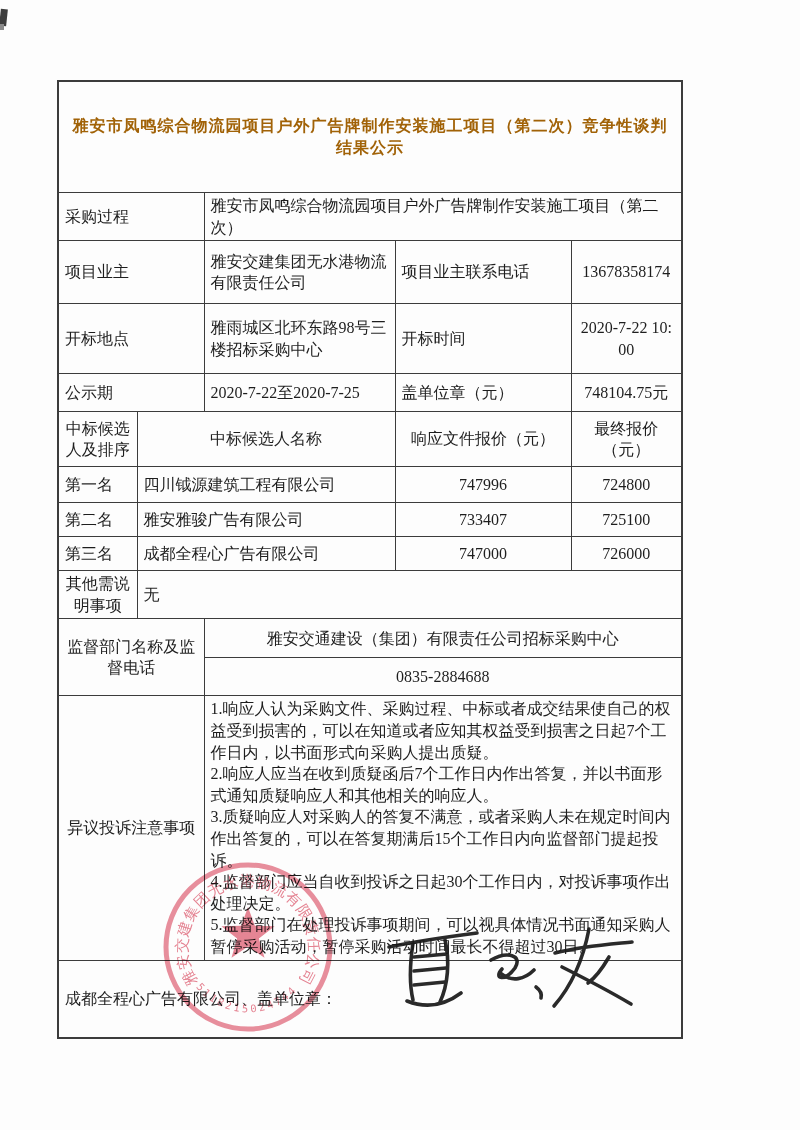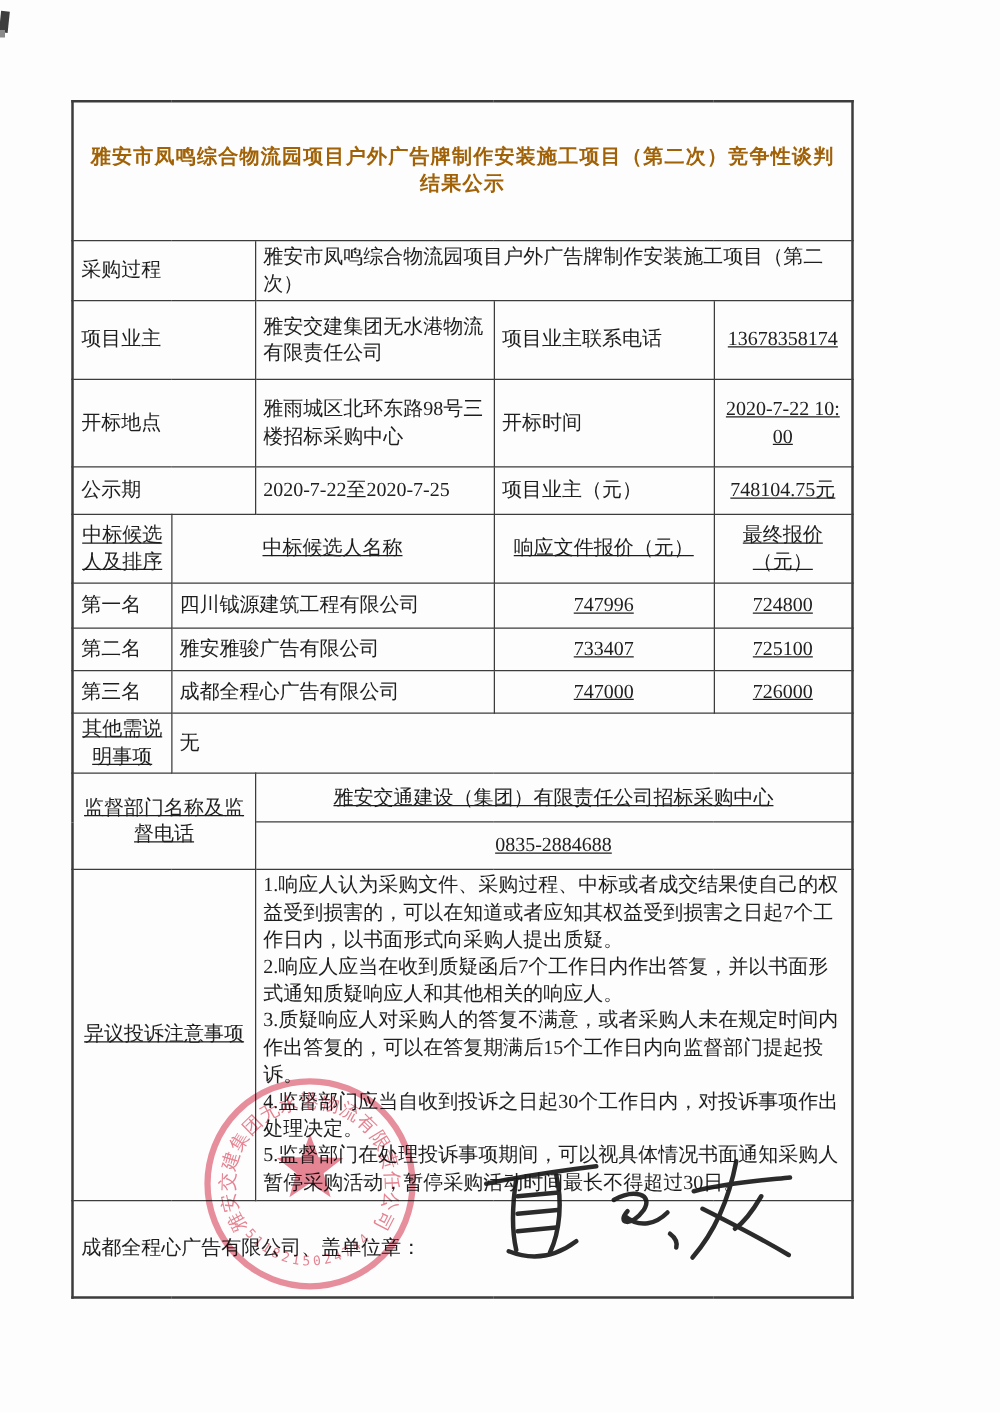--- a/index.html
+++ b/index.html
@@ -23,21 +23,21 @@
     padding:2px 6px;vertical-align:middle;
     word-break:break-all;
   }
   td.title-cell{
     height:106px;text-align:center;vertical-align:middle;
     font-family:"Liberation Sans","DejaVu Sans",sans-serif;
     font-weight:bold;font-size:27px;line-height:1.55;letter-spacing:1px;
     padding:2px 0;color:#a16207;
   }
   .lbl{padding-left:7px;}
-  .ctr{text-align:center;text-decoration:underline;}
+  .ctr{text-align:center;}
   .row-h td{border-top:4px double #3c3c3c;}
   td.projname{font-size:15px;text-align:left;letter-spacing:0;}
   td.notes{font-size:15.5px;line-height:1.52;padding:8px 10px;vertical-align:middle;}
   td.notes div{margin:0;}
   td.sig-row{height:72px;font-size:16.5px;padding-left:7px;vertical-align:middle;}
 
   .stamp{
     position:absolute;left:147px;top:846px;width:202px;height:202px;
     mix-blend-mode:multiply;filter:blur(0.35px);pointer-events:none;
   }
@@ -81,21 +81,21 @@
   <tr style="height:70px;">
     <td colspan="2" class="lbl">开标地点</td>
     <td>雅雨城区北环东路98号三楼招标采购中心</td>
     <td class="lbl">开标时间</td>
     <td class="ctr">2020-7-22 10:00</td>
   </tr>
 
   <tr style="height:38px;">
     <td colspan="2" class="lbl">公示期</td>
     <td>2020-7-22至2020-7-25</td>
-    <td class="lbl">项目业主（元）</td>
+    <td class="lbl">盖单位章（元）</td>
     <td class="ctr">748104.75元</td>
   </tr>
 
   <tr class="row-h" style="height:55px;padding-left:32px;">
     <td class="ctr">中标候选人及排序</td>
     <td colspan="2" class="ctr">中标候选人名称</td>
     <td class="ctr">响应文件报价（元）</td>
     <td class="ctr">最终报价（元）</td>
   </tr>
 

